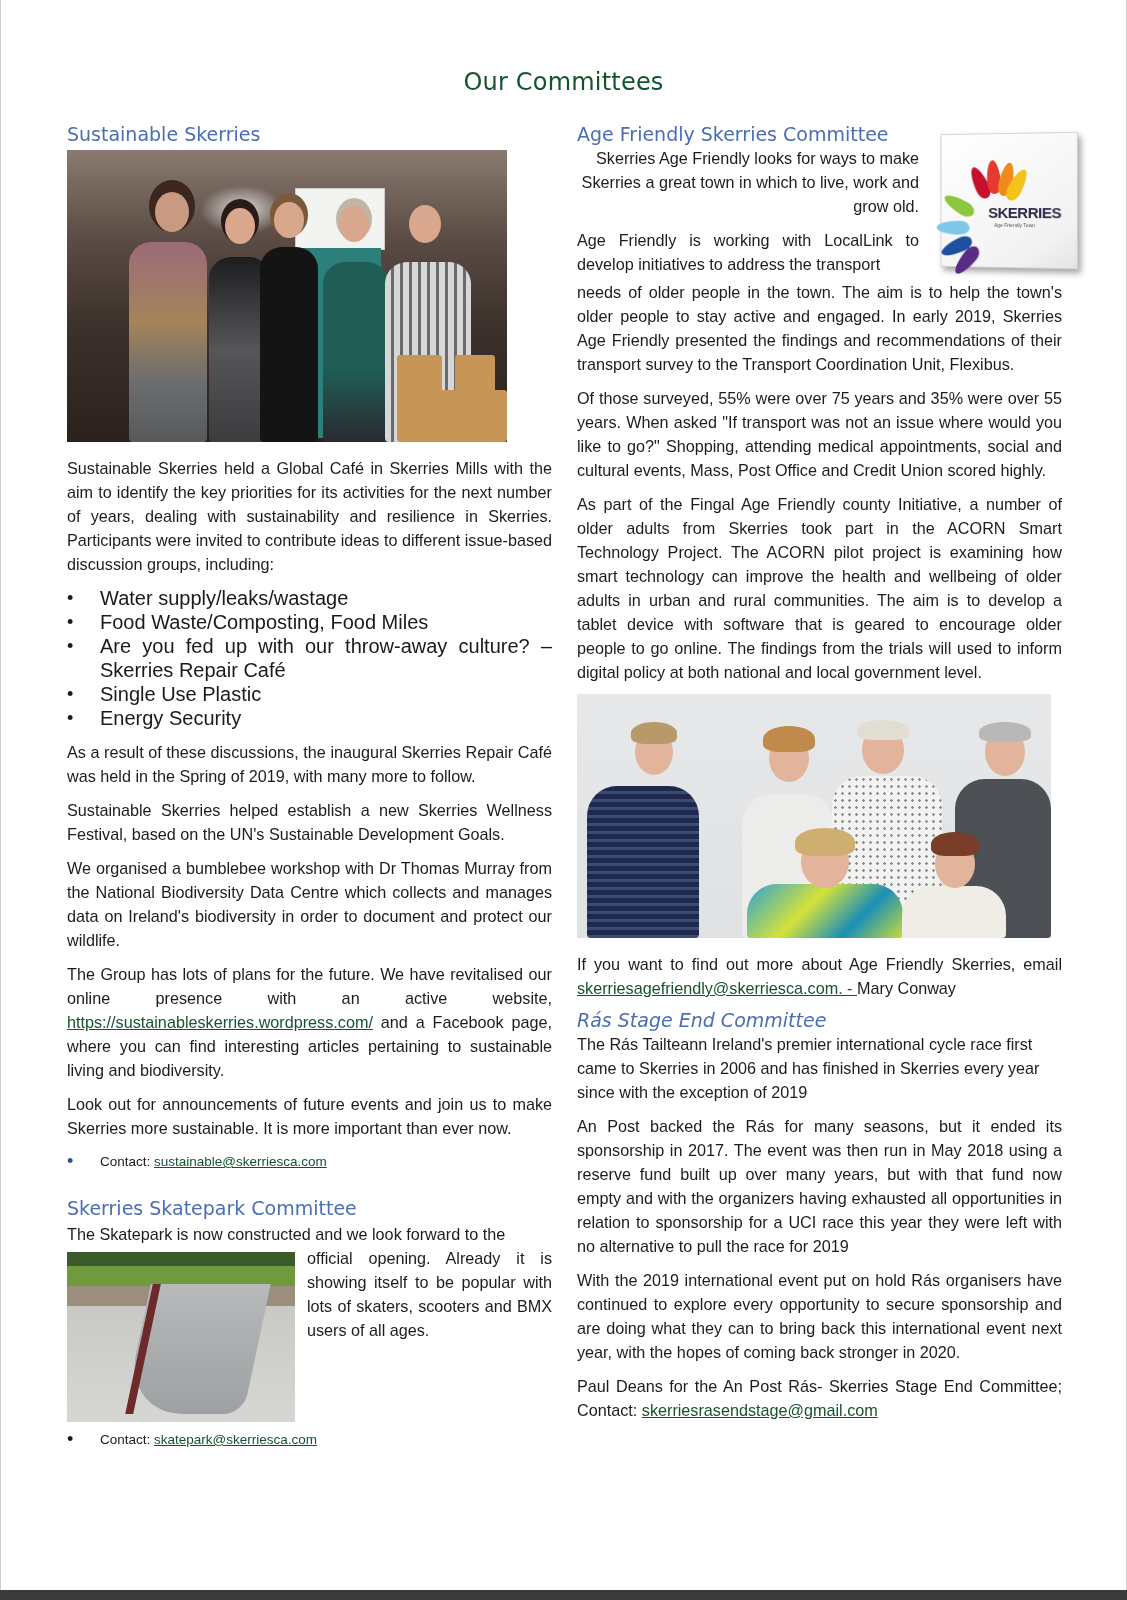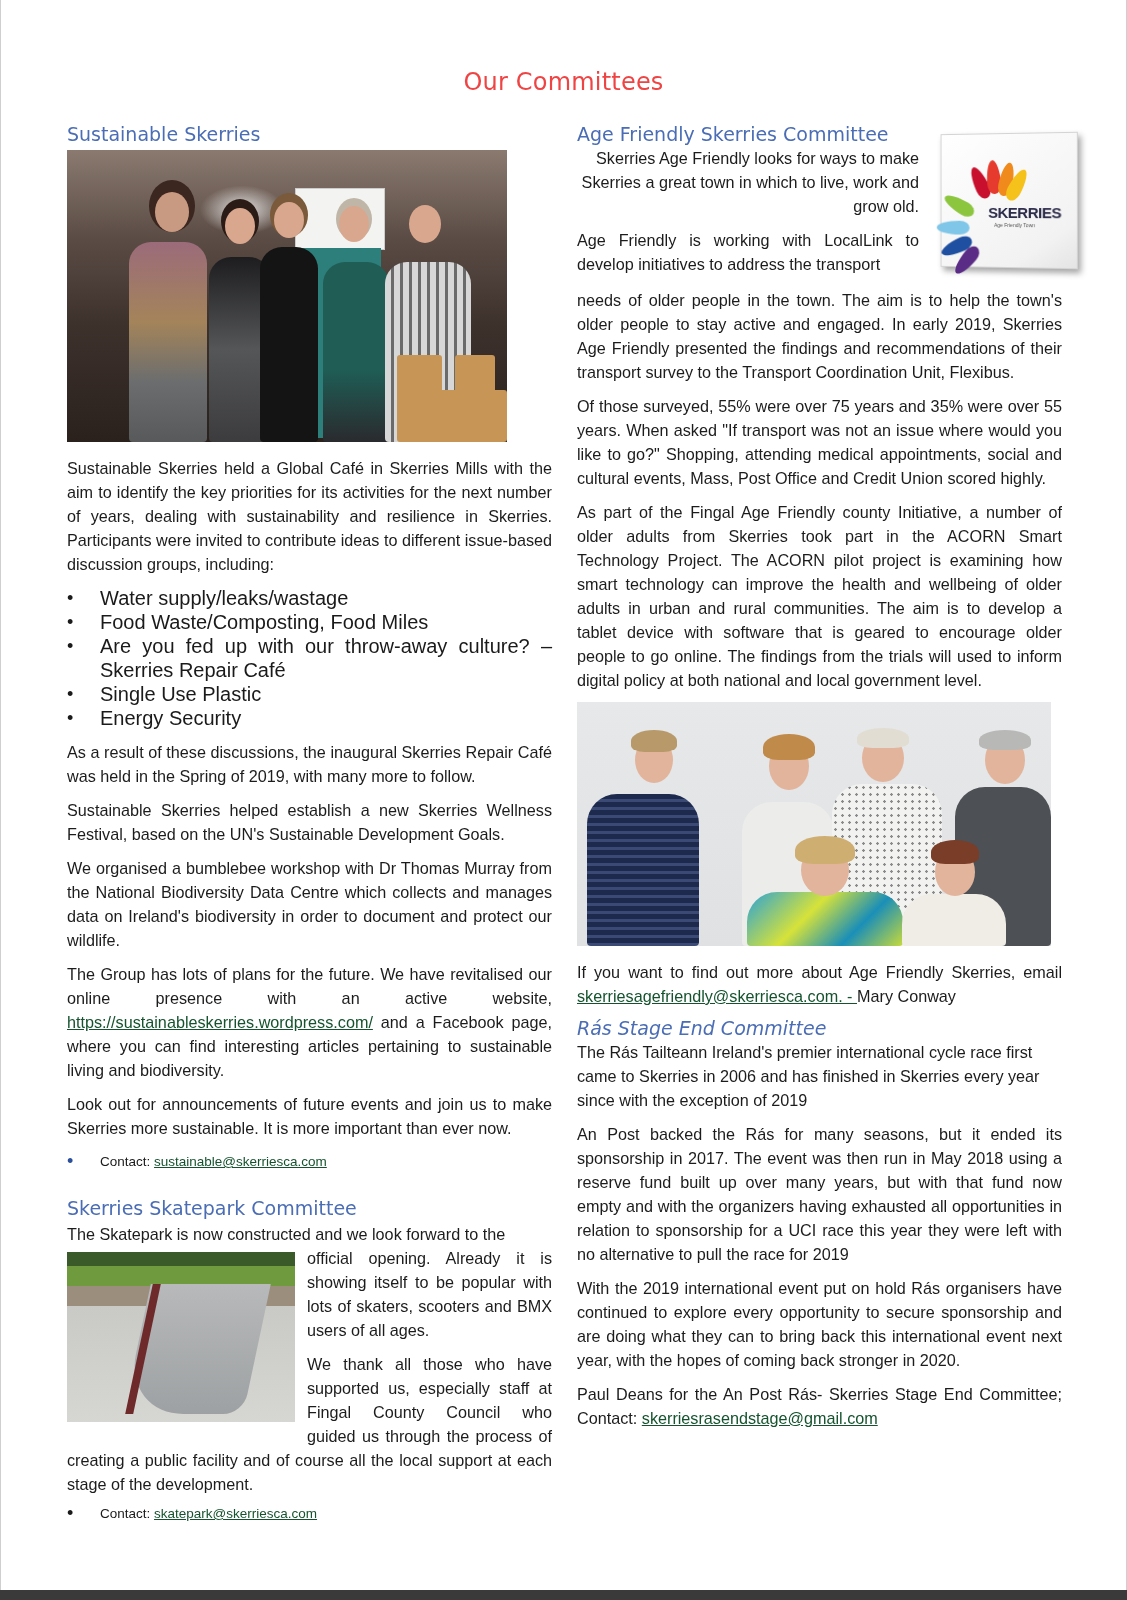--- a/index.html
+++ b/index.html
@@ -6,21 +6,21 @@
   body {
     width:1127px; height:1600px; background:#ffffff; position:relative; overflow:hidden;
     font-family:"Liberation Sans", sans-serif; color:#1a1a1a;
   }
   .page-edge-left { position:absolute; left:0; top:0; width:1px; height:1590px; background:#cfcfcf; }
   .page-edge-right { position:absolute; right:0; top:0; width:1px; height:1590px; background:#cfcfcf; }
   .bottom-bar { position:absolute; left:0; bottom:0; width:1127px; height:10px; background:#3a3a3a; }
 
   .page-title {
     position:absolute; top:68px; left:0; width:1127px; text-align:center;
-    font-family:"DejaVu Sans", sans-serif; font-size:24px; color:#ef4444; letter-spacing:0.2px;
+    font-family:"DejaVu Sans", sans-serif; font-size:24px; color:#14532d; letter-spacing:0.2px;
   }
   .col { position:absolute; top:122px; }
   .col-left { left:67px; width:485px; }
   .col-right { left:577px; width:485px; }
 
   .section-heading {
     font-family:"DejaVu Sans", sans-serif; font-size:19px; color:#4a6db5; margin:0 0 4px 0; line-height:24px;
     font-weight:normal;
   }
   p.body { font-size:16.2px; line-height:24px; margin:0 0 10px 0; text-align:justify; color:#1c1c1c; }
@@ -126,21 +126,20 @@
 
   <section style="margin-top:24px;">
     <h2 class="section-heading" style="margin-bottom:2px;">Skerries Skatepark Committee</h2>
     <p class="body" style="margin:0;">The Skatepark is now constructed and we look forward to the</p>
     <div class="skate-wrap clearfix">
       <div class="photo photo-skate">
         <div class="bowl"></div>
         <div class="coping"></div>
       </div>
       <p class="body">official opening.  Already it is showing itself to be popular with lots of skaters, scooters and BMX users of all ages.</p>
-      <p class="body" style="margin-bottom:4px;">We thank all those who have supported us, especially staff at Fingal County Council who guided us through the process of creating a public facility and of course all the local support at each stage of the development.</p>
     </div>
     <div class="contact-line" style="margin-top:4px;"><span>Contact: </span><a class="link">skatepark@skerriesca.com</a></div>
   </section>
 </div>
 
 <div class="logo-card">
   <div class="petal" style="left:40px;top:30px;background:#c8102e;transform:rotate(-25deg);"></div>
   <div class="petal" style="left:48px;top:26px;background:#e63a2e;transform:rotate(-5deg);"></div>
   <div class="petal" style="left:56px;top:28px;background:#f08a1c;transform:rotate(12deg);"></div>
   <div class="petal" style="left:62px;top:32px;background:#f5c21b;transform:rotate(28deg);"></div>
@@ -150,21 +149,21 @@
   <div class="petal" style="left:30px;top:80px;background:#5b2c86;transform:rotate(-140deg);"></div>
   <div class="logo-word">SKERRIES</div>
   <div class="logo-sub">Age Friendly Town</div>
 </div>
 
 <div class="col col-right">
   <section>
     <h2 class="section-heading" style="margin-bottom:0;">Age Friendly Skerries Committee</h2>
     <div class="af-intro">
       <p class="body" style="text-align:right;">Skerries Age Friendly looks for ways to make Skerries a great town in which to live, work and grow old.</p>
-      <p class="body" style="margin-bottom:12px;">Age Friendly is working with LocalLink to develop initiatives to address the transport</p>
+      <p class="body" style="margin-bottom:4px;">Age Friendly is working with LocalLink to develop initiatives to address the transport</p>
     </div>
     <p class="body">needs of older people in the town. The aim is to help the town's older people to stay active and engaged. In early 2019, Skerries Age Friendly presented the findings and recommendations of their transport survey to the Transport Coordination Unit, Flexibus.</p>
     <p class="body">Of those surveyed, 55% were over 75 years and 35% were over 55 years.  When asked  "If transport was not an issue where would you like to go?"  Shopping, attending medical appointments, social and cultural events, Mass, Post Office and Credit Union scored highly.</p>
     <p class="body">As part of the Fingal Age Friendly county Initiative, a number of older adults from Skerries took part in the ACORN Smart Technology Project. The ACORN pilot project is examining how smart technology can improve the health and wellbeing of older adults in urban and rural communities. The aim is to develop a tablet device with software that is geared to encourage older people to go online. The findings from the trials will used to inform digital policy at both national and local government level.</p>
 
     <div class="photo photo-agefriendly" title="Group photo of six Age Friendly Skerries committee members">
 
       <div class="person" style="left:10px;top:92px;width:112px;height:152px;background:repeating-linear-gradient(180deg,#1d2a4e 0 5px,#3a4a75 5px 8px);"></div>
       <div class="head" style="left:58px;top:35px;width:38px;height:46px;"></div>
       <div class="hair" style="left:54px;top:28px;width:46px;height:22px;background:#b89a6a;"></div>

